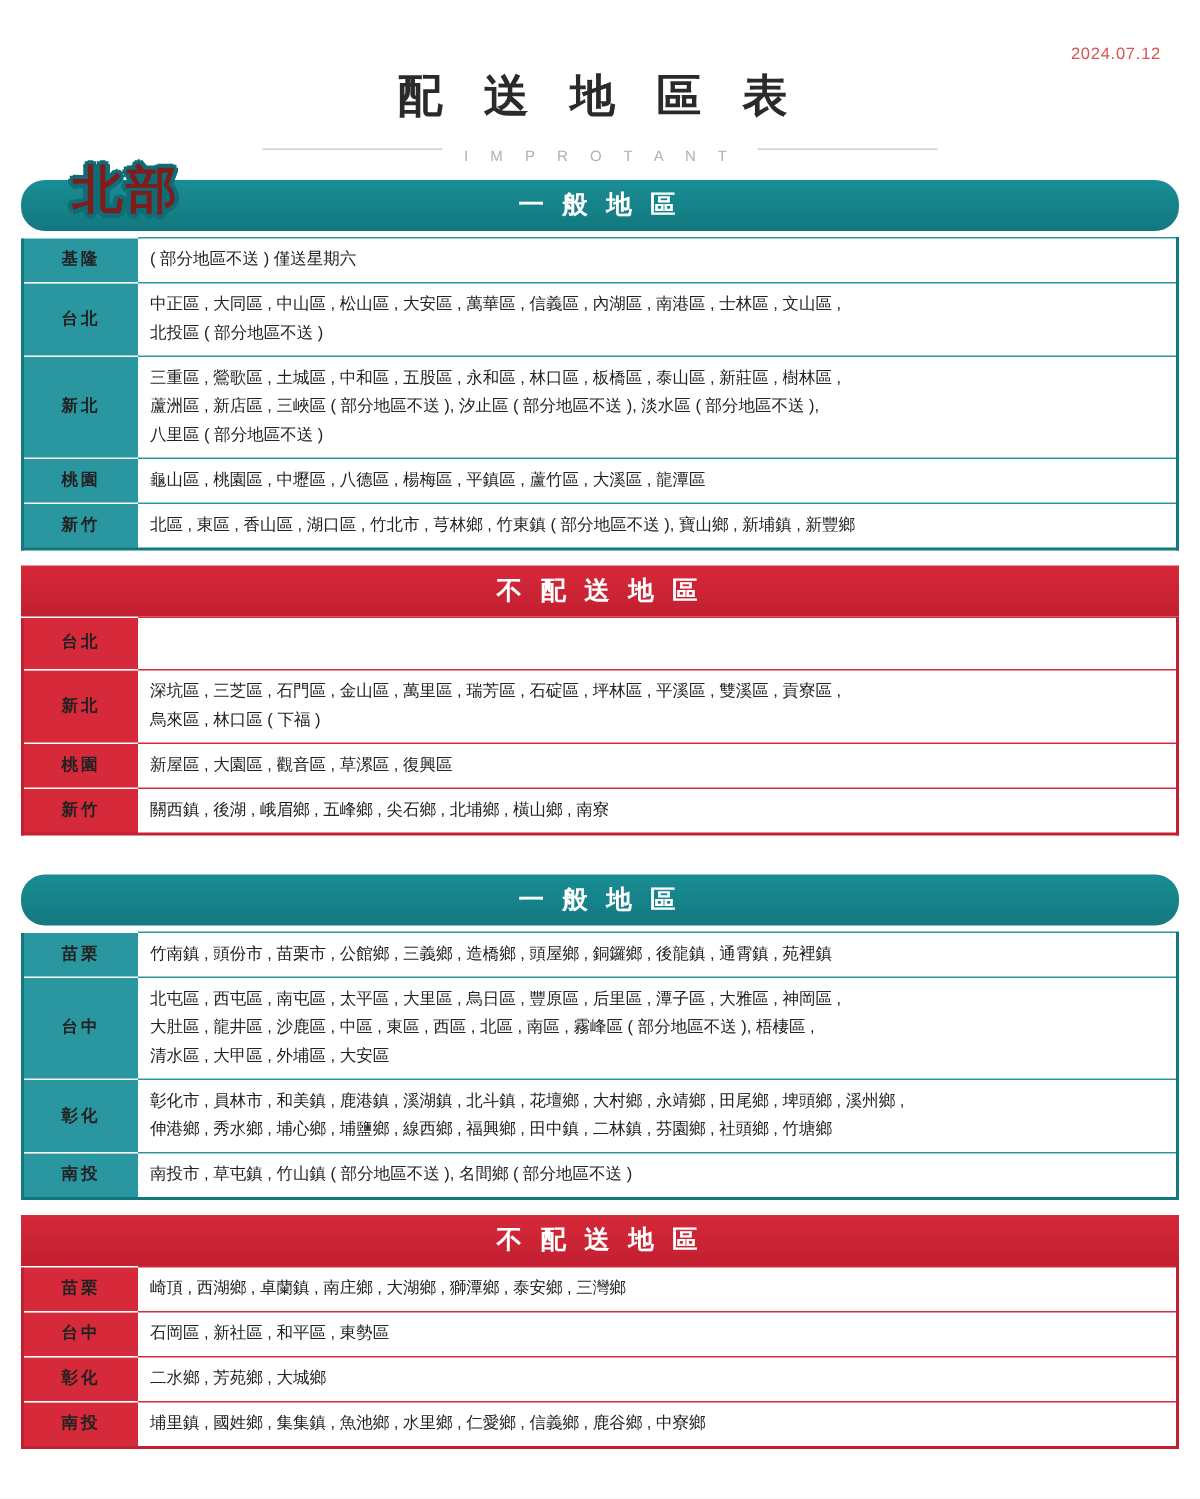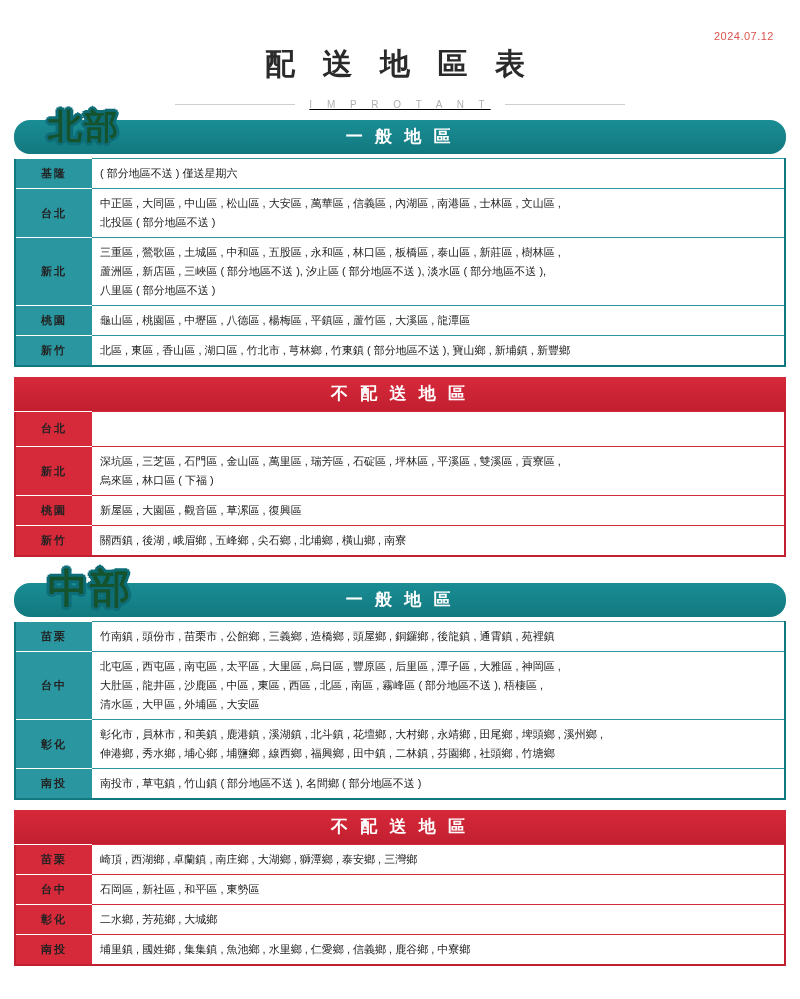--- a/index.html
+++ b/index.html
@@ -33,25 +33,24 @@
     text-align: center;
     padding-top: 44px;
     font-size: 30px;
     letter-spacing: 10px;
     color: #2a2a2a;
     font-family: "Liberation Serif", "DejaVu Serif", serif;
     font-weight: bold;
   }
   .subtitle-row {
     display: flex;
-    align-items: center;
+    align-items: flex-start;
     justify-content: center;
     margin-top: 14px;
     margin-bottom: 8px;
-    text-decoration: underline;
   }
   .subtitle-row .rule {
     height: 1px;
     background: #cfcfcf;
     width: 120px;
   }
   .subtitle-row .sub {
     font-size: 10px;
     letter-spacing: 6px;
     color: #b0b0b0;
@@ -66,21 +65,21 @@
     margin-top: 10px;
   }
   .region-tag {
     position: absolute;
     left: 34px;
     top: -16px;
     z-index: 5;
     font-family: "Liberation Serif", "DejaVu Serif", serif;
     font-size: 34px;
     font-weight: bold;
-    color: #14532d;
+    color: #7f1d1d;
     letter-spacing: 2px;
     text-shadow:
       -2px -2px 0 #0e6d77, 2px -2px 0 #0e6d77,
       -2px  2px 0 #0e6d77, 2px  2px 0 #0e6d77,
       -3px 0 0 #0e6d77, 3px 0 0 #0e6d77,
       0 -3px 0 #0e6d77, 0 3px 0 #0e6d77;
   }
   .region-tag.big {
     font-size: 40px;
     top: -22px;
@@ -203,21 +202,20 @@
             <tr>
               <td class="label">新竹</td>
               <td class="cell" style="white-space: pre-line;">關西鎮 , 後湖 , 峨眉鄉 , 五峰鄉 , 尖石鄉 , 北埔鄉 , 橫山鄉 , 南寮</td>
             </tr>
           </tbody>
         </table>
         <div class="spacer"></div>
       </div>
       <div class="section">
         <div class="region-head">
-          <div class="region-tag big">中部</div>
           <div class="band teal">一 般 地 區</div>
         </div>
         <table class="grid teal-tbl">
           <tbody>
             <tr>
               <td class="label">苗栗</td>
               <td class="cell" style="white-space: pre-line;">竹南鎮 , 頭份市 , 苗栗市 , 公館鄉 , 三義鄉 , 造橋鄉 , 頭屋鄉 , 銅鑼鄉 , 後龍鎮 , 通霄鎮 , 苑裡鎮</td>
             </tr>
             <tr>
               <td class="label">台中</td>

